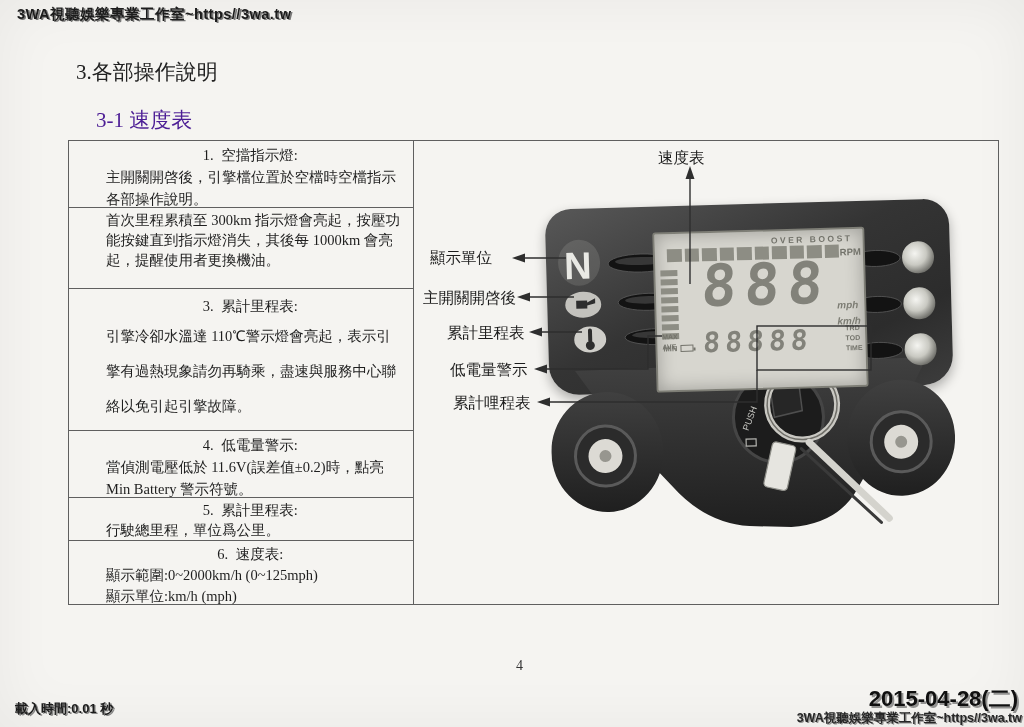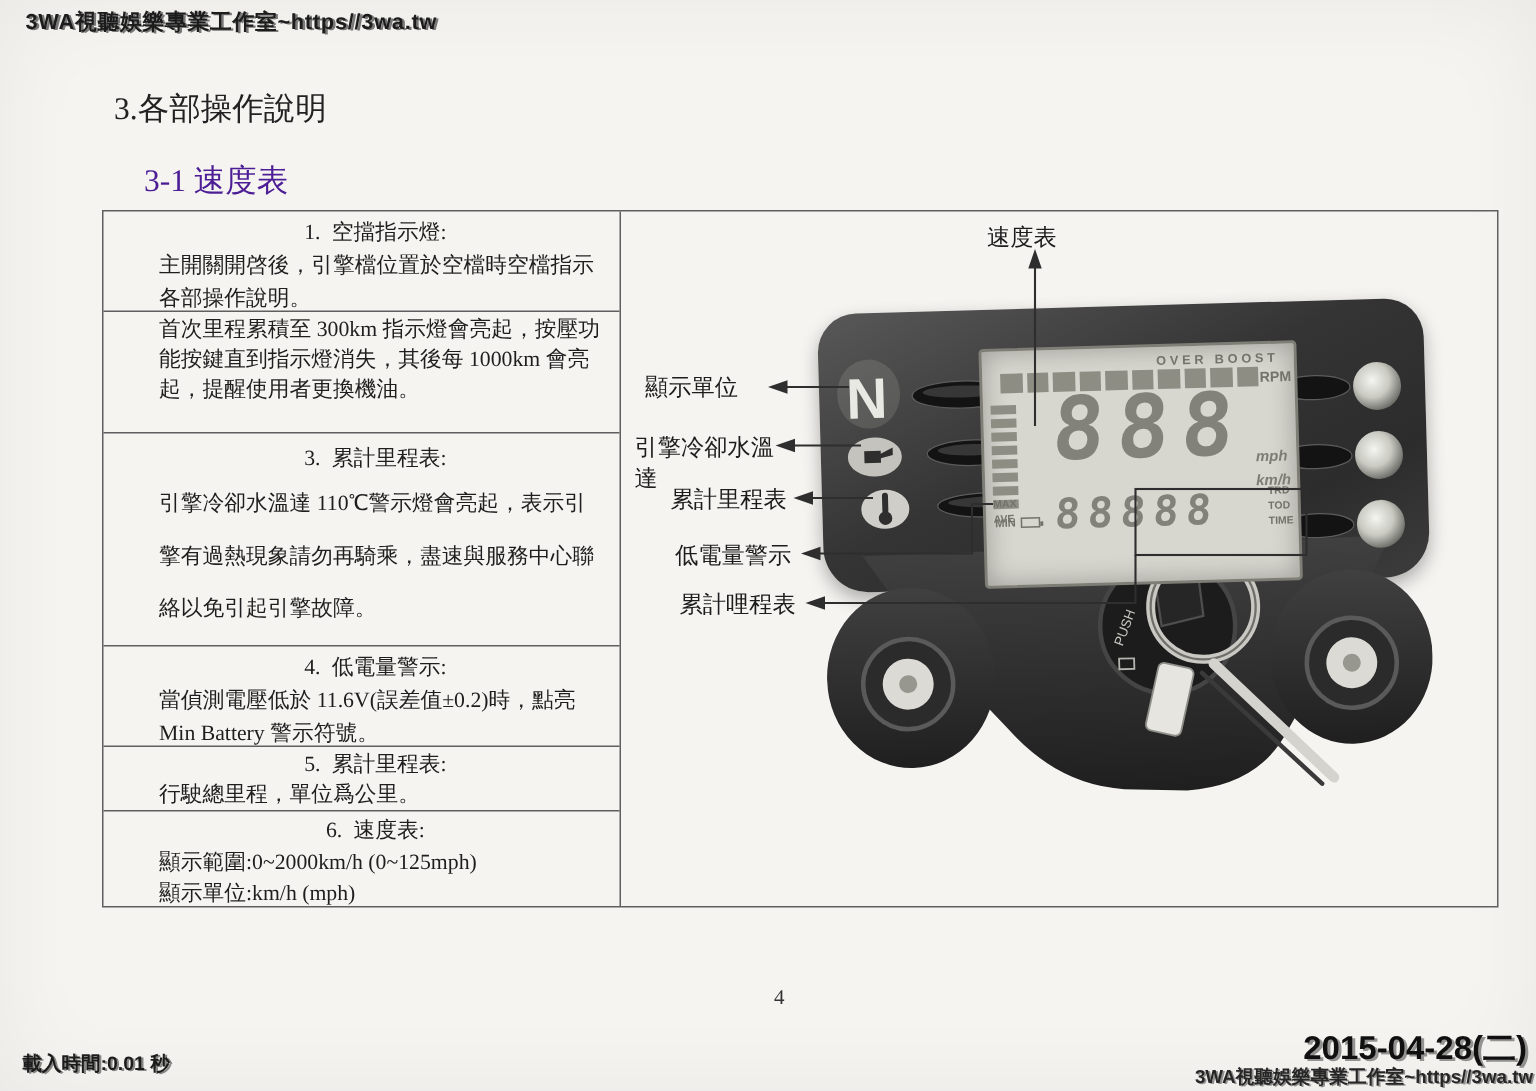--- a/index.html
+++ b/index.html
@@ -131,21 +131,21 @@
         <div class="tfirst"><span class="tnum">6.</span><span>速度表:</span></div>
         <div class="tline">顯示範圍:0~2000km/h (0~125mph)</div>
         <div class="tline">顯示單位:km/h (mph)</div>
       </div>
 
     </div>
   </div>
 
   <div class="callout co-speed">速度表</div>
   <div class="callout co-neutral">顯示單位</div>
-  <div class="callout co-oil">引擎冷卻水溫達</div>
+  <div class="callout co-oil">主開關開啓後</div>
   <div class="callout co-water">累計里程表</div>
   <div class="callout co-batt">低電量警示</div>
   <div class="callout co-odo">累計哩程表</div>
 
   <div class="gauge">
     <div class="gauge-body"></div>
 
     <svg class="bracket-svg" viewBox="0 0 404 334">
       <defs>
         <linearGradient id="gb" x1="0" y1="0" x2="0" y2="1">

